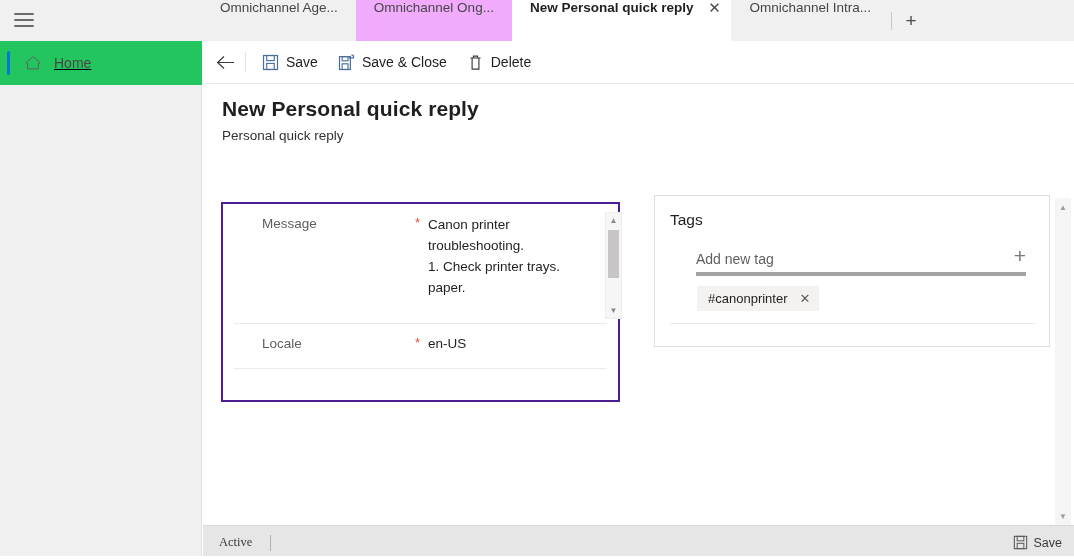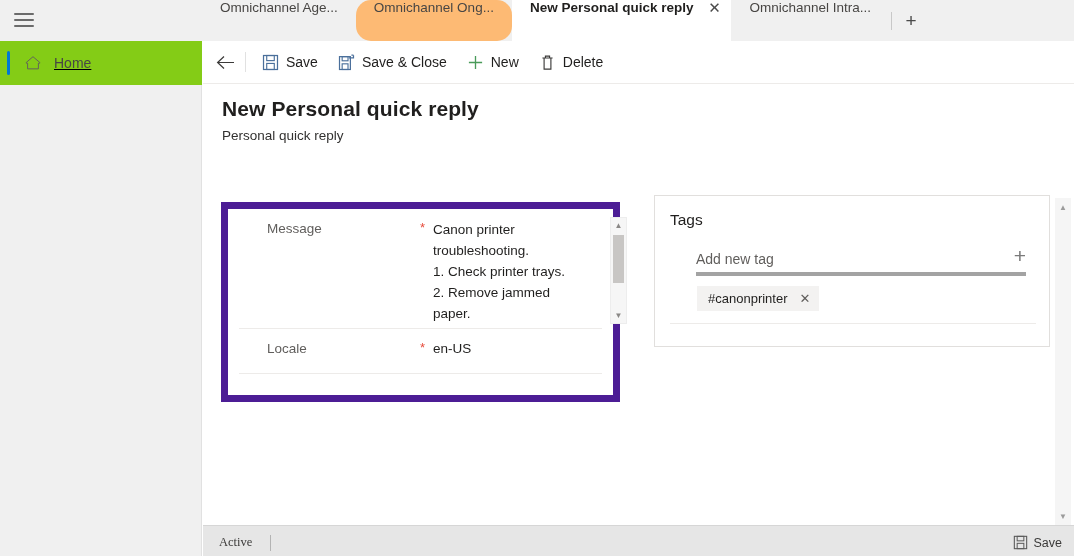--- a/index.html
+++ b/index.html
@@ -27,21 +27,21 @@
 
   .tabstrip {
     position: absolute; left: 202px; top: 0; height: 41px;
     display: flex; align-items: stretch;
   }
   .tab {
     display: flex; align-items: flex-start; padding: 0 18px;
     font-size: 13.5px; color: #484644; white-space: nowrap;
     background: #f0f0f0; cursor: pointer; height: 41px;
   }
-  .tab.hovered { background: #fdba74; border-radius: 15px; }
+  .tab.hovered { background: #f0abfc; }
   .tab.active {
     background: #ffffff; color: #201f1e; font-weight: bold;
     padding-right: 8px;
   }
   .tab-close {
     margin-left: 12px; font-size: 15px; color: #4a4a4a; line-height: 1;
     width: 18px; text-align: center; cursor: pointer; font-weight: normal;
   }
   .tab-sep {
     width: 1px; height: 18px; background: #c8c8c8; align-self: center;
@@ -54,21 +54,21 @@
   }
 
   
   .leftnav {
     position: absolute; left: 0; top: 41px; width: 202px; height: 518px;
     background: #f0f0f0;
     border-right: 1px solid #e1e1e1;
   }
   .nav-home {
     position: absolute; left: 0; top: 0; width: 202px; height: 44px;
-    background: #84cc16; display: flex; align-items: center;
+    background: #22c55e; display: flex; align-items: center;
     cursor: pointer;
     text-decoration: underline;
   }
   .nav-home .accent {
     position: absolute; left: 7px; top: 10px;
     width: 3px; height: 24px; background: #0078d4; border-radius: 2px;
   }
   .nav-home .home-icon {
     margin-left: 24px; width: 18px; height: 18px; display: block;
   }
@@ -123,21 +123,21 @@
   }
 
   
   .content {
     position: absolute; left: 0; top: 154px; width: 871px; height: 330px;
   }
 
   
   .card-form {
     position: absolute; left: 18px; top: 7px; width: 399px; height: 200px;
-    border: 7px solid #4c1d95; background: #ffffff;
+    border: 2px solid #4c1d95; background: #ffffff;
   }
   .frow {
     position: relative; height: 120px; border-bottom: 1px solid #edebe9;
     margin: 0 11px; 
   }
   .frow.locale { height: 45px; }
   .flabel {
     position: absolute; left: 28px; top: 12px; font-size: 13.5px; color: #605e5c;
   }
   .freq {
@@ -298,26 +298,20 @@
       <svg class="ic" viewBox="0 0 18 18">
         <rect x="1.6" y="2.8" width="11.5" height="13.6" fill="none" stroke="#4a6f9b" stroke-width="1.3"></rect>
         <rect x="4.4" y="2.8" width="6.2" height="4.4" fill="none" stroke="#4a6f9b" stroke-width="1.2"></rect>
         <rect x="4.4" y="10.4" width="6.2" height="6" fill="none" stroke="#4a6f9b" stroke-width="1.2"></rect>
         <path d="M11.5 4.2 L16.4 4.2 L16.4 1.2" fill="none" stroke="#4a6f9b" stroke-width="1.3"></path>
         <path d="M16.4 1.2 L14.2 1.2" fill="none" stroke="#4a6f9b" stroke-width="1.3"></path>
       </svg>
       <span class="lbl">Save &amp; Close</span>
     </div>
 
-    <div class="cmd-btn">
-      <svg class="ic" viewBox="0 0 18 18">
-        <path d="M9 2 L9 16 M2 9 L16 9" stroke="#4a9b5a" stroke-width="1.4" fill="none"></path>
-      </svg>
-      <span class="lbl">New</span>
-    </div>
 
     <div class="cmd-btn">
       <svg class="ic" viewBox="0 0 18 18">
         <path d="M3.6 4.2 L14.4 4.2 M5.4 4.2 L5.4 16 L12.6 16 L12.6 4.2 M6.8 4.2 L6.8 2.2 L11.2 2.2 L11.2 4.2" fill="none" stroke="#3b3a39" stroke-width="1.2"></path>
       </svg>
       <span class="lbl">Delete</span>
     </div>
 
 
   </div>
@@ -330,21 +324,20 @@
 
     <div class="card-form">
 
       <div class="frow">
         <div class="flabel">Message</div>
         <div class="freq">*</div>
         <div class="msgbox">
           <div class="line">Canon printer</div>
           <div class="line">troubleshooting.</div>
           <div class="line">1. Check printer trays.</div>
-          <div class="line">2. Remove jammed</div>
           <div class="line">paper.</div>
         </div>
         <div class="msg-scroll">
           <div class="arrow-up">▲</div>
           <div class="thumb"></div>
           <div class="arrow-dn">▼</div>
         </div>
       </div>
 
       <div class="frow locale">

